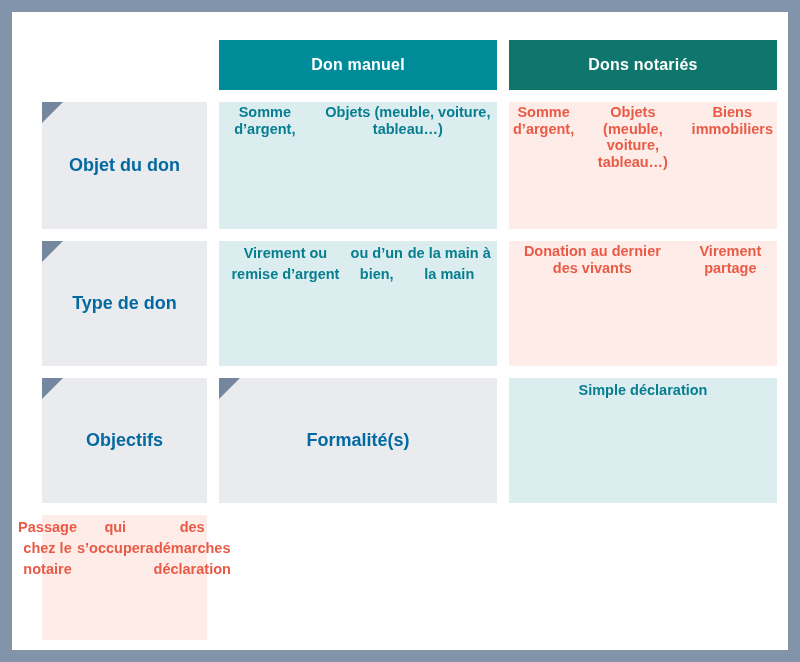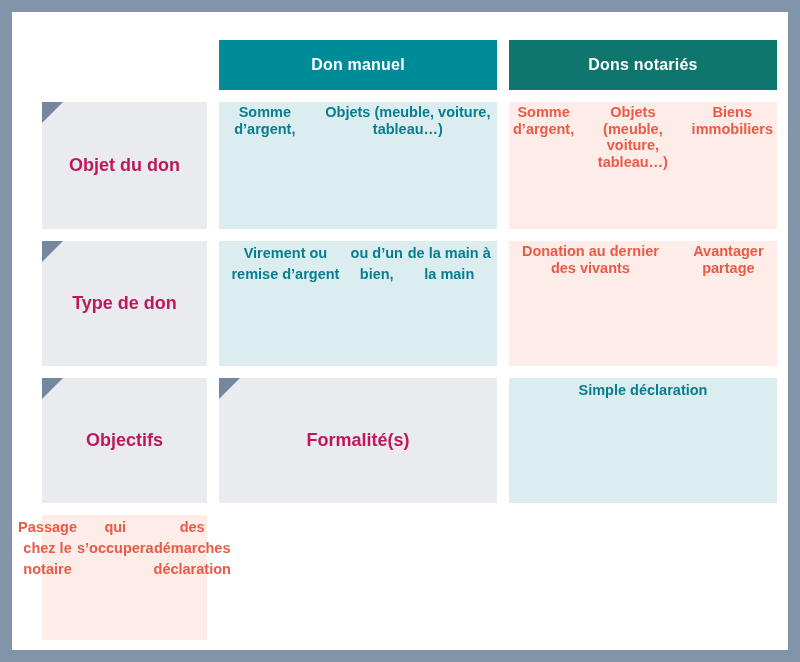--- a/index.html
+++ b/index.html
@@ -45,21 +45,21 @@
     letter-spacing: 0.2px;
   }
   .head.teal   { background: #008b98; }
   .head.coral  { background: #0f766e; }
   .label-cell {
     position: relative;
     background: #e9ebef;
     display: flex;
     align-items: center;
     justify-content: center;
-    color: #be185d;
+    color: #0369a1;
     font-weight: bold;
     font-size: 18px;
   }
   .fold {
     position: absolute;
     top: 0;
     left: 0;
     width: 21px;
     height: 21px;
     background: #74879e;
@@ -115,21 +115,21 @@
       <span class="fold"></span>
       <span>Type de don</span>
     </div>
     <div class="cell teal-cell tight">
       <div class="line">Virement ou remise d’argent</div>
       <div class="line">ou d’un bien,</div>
       <div class="line">de la main à la main</div>
     </div>
     <div class="cell coral-cell wide">
       <div class="line">Donation au dernier des vivants</div>
-      <div class="line">Avantager partage</div>
+      <div class="line">Virement partage</div>
     </div>
 
     <div class="label-cell">
       <span class="fold"></span>
       <span>Objectifs</span>
     </div>
 
     <div class="label-cell">
       <span class="fold"></span>
       <span>Formalité(s)</span>

